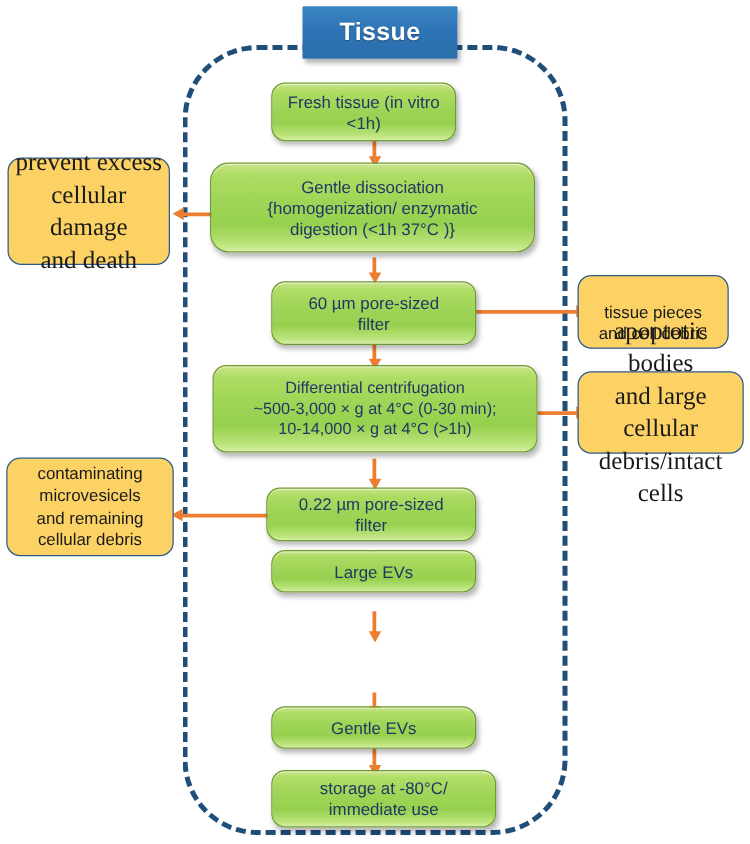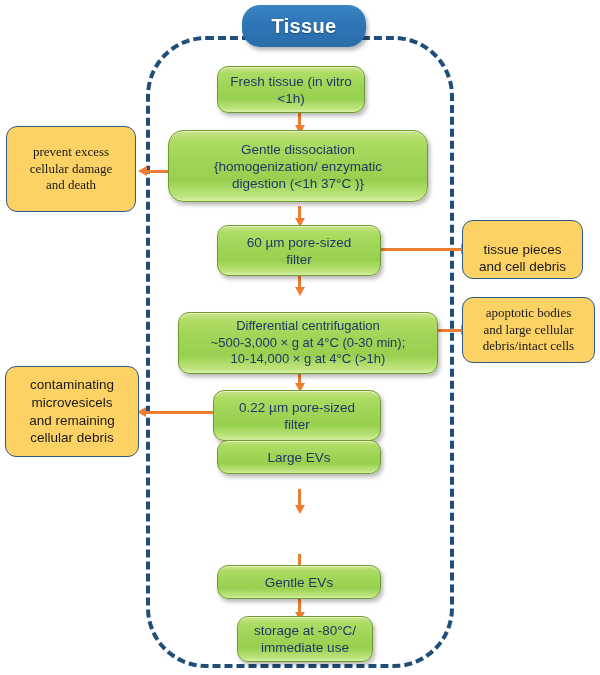--- a/index.html
+++ b/index.html
@@ -29,21 +29,21 @@
     background: transparent;
   }
 
   
   .title-chip {
     position: absolute;
     left: 242px;
     top: 5px;
     width: 124px;
     height: 42px;
-    border-radius: 18px;
+    border-radius: 1px;
     background: linear-gradient(180deg, #3B85C3 0%, #2E75B6 45%, #2A6DAA 100%);
     box-shadow: 2px 3px 4px rgba(0,0,0,0.30);
     display: flex;
     align-items: center;
     justify-content: center;
     color: #FFFFFF;
     font-size: 20px;
     font-weight: bold;
     letter-spacing: 0.3px;
     text-shadow: 0 1px 1px rgba(0,0,0,0.35);
@@ -84,21 +84,21 @@
     display: flex;
     align-items: center;
     justify-content: center;
     text-align: center;
     color: #1A1A1A;
     font-size: 13.5px;
     line-height: 1.3;
     padding: 2px 5px;
   }
   .ybox span { display: block; width: 100%; white-space: pre-line; }
-  .ybox.serif { font-family: "Liberation Serif", serif; font-size: 13px; align-items: center; }
+  .ybox.serif { font-family: "Liberation Serif", serif; font-size: 20px; align-items: center; }
   .ybox.sans  { font-family: "Liberation Sans", sans-serif; }
 
   
   .v-arrow {
     position: absolute;
     width: 3px;
     background: #ED7D31;
   }
   .v-arrow::after {
     content: "";
@@ -174,52 +174,52 @@
     <span>Gentle dissociation
 {homogenization/ enzymatic
 digestion (&lt;1h 37°C )}</span>
   </div>
 
   <div class="gbox" style="left:217px; top:225px; width:164px; height:51px;">
     <span>60 µm pore-sized
 filter</span>
   </div>
 
-  <div class="gbox" style="left:178px; top:292px; width:260px; height:62px; font-size:13px;margin-top:20px;">
+  <div class="gbox" style="left:170px; top:292px; width:260px; height:70px; font-size:13px;">
     <span>Differential  centrifugation
 ~500-3,000 × g at 4°C (0-30 min);
 10-14,000 × g at 4°C (&gt;1h)</span>
   </div>
 
-  <div class="gbox" style="left:213px; top:390px; width:168px; height:51px;">
+  <div class="gbox" style="left:213px; top:390px; width:168px; height:43px;">
     <span>0.22 µm pore-sized
 filter</span>
   </div>
 
   <div class="gbox" style="left:217px; top:440px; width:164px; height:34px;">
     <span>Large EVs</span>
   </div>
 
 
   <div class="gbox" style="left:217px; top:565px; width:164px; height:34px;">
     <span>Gentle EVs</span>
   </div>
 
-  <div class="gbox" style="left:217px; top:616px; width:136px; height:46px;margin-left:20px;">
+  <div class="gbox" style="left:217px; top:616px; width:180px; height:46px;">
     <span>storage at -80°C/
 immediate use</span>
   </div>
 
   <div class="ybox serif" style="left:6px; top:126px; width:130px; height:86px;">
     <span>prevent excess
 cellular damage
 and death</span>
   </div>
 
-  <div class="ybox sans" style="left:5px; top:366px; width:134px; height:91px;">
+  <div class="ybox sans" style="left:5px; top:366px; width:134px; height:79px;">
     <span>contaminating
 microvesicels
 and remaining
 cellular debris</span>
   </div>
 
   <div class="ybox sans" style="left:462px; top:220px; width:121px; height:59px;align-items:flex-end;">
     <span>tissue pieces
 and cell debris</span>
   </div>

